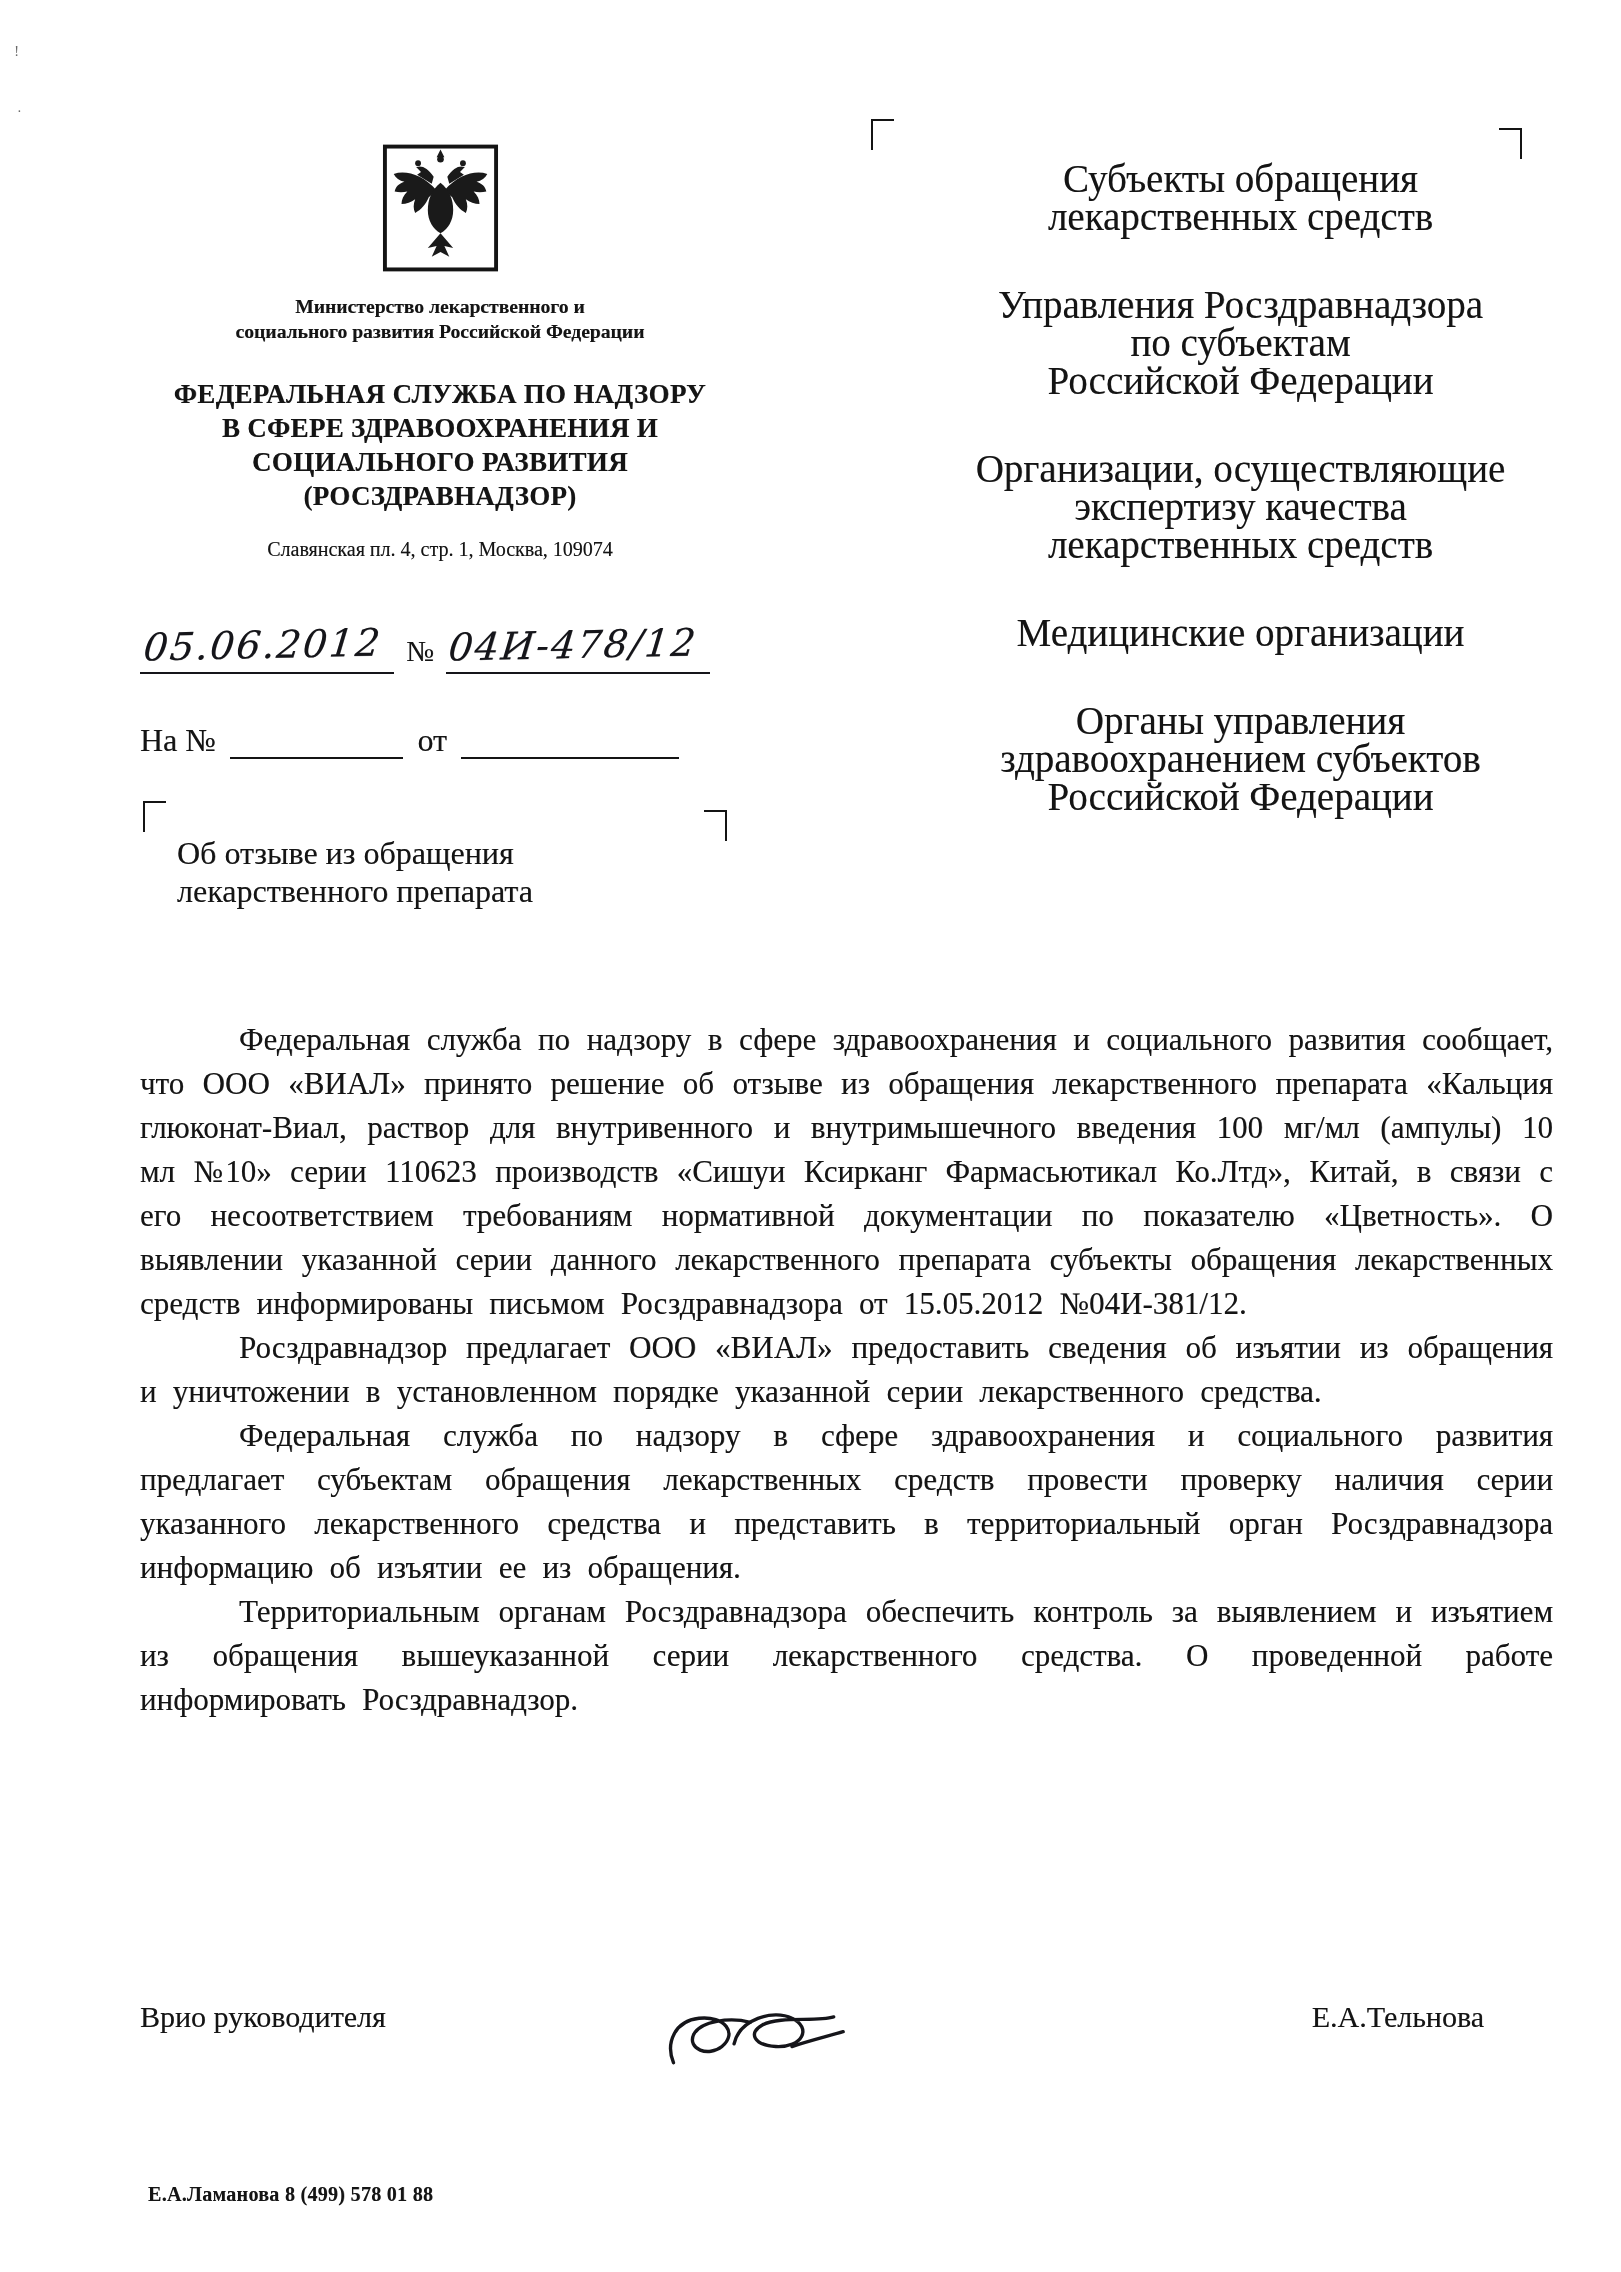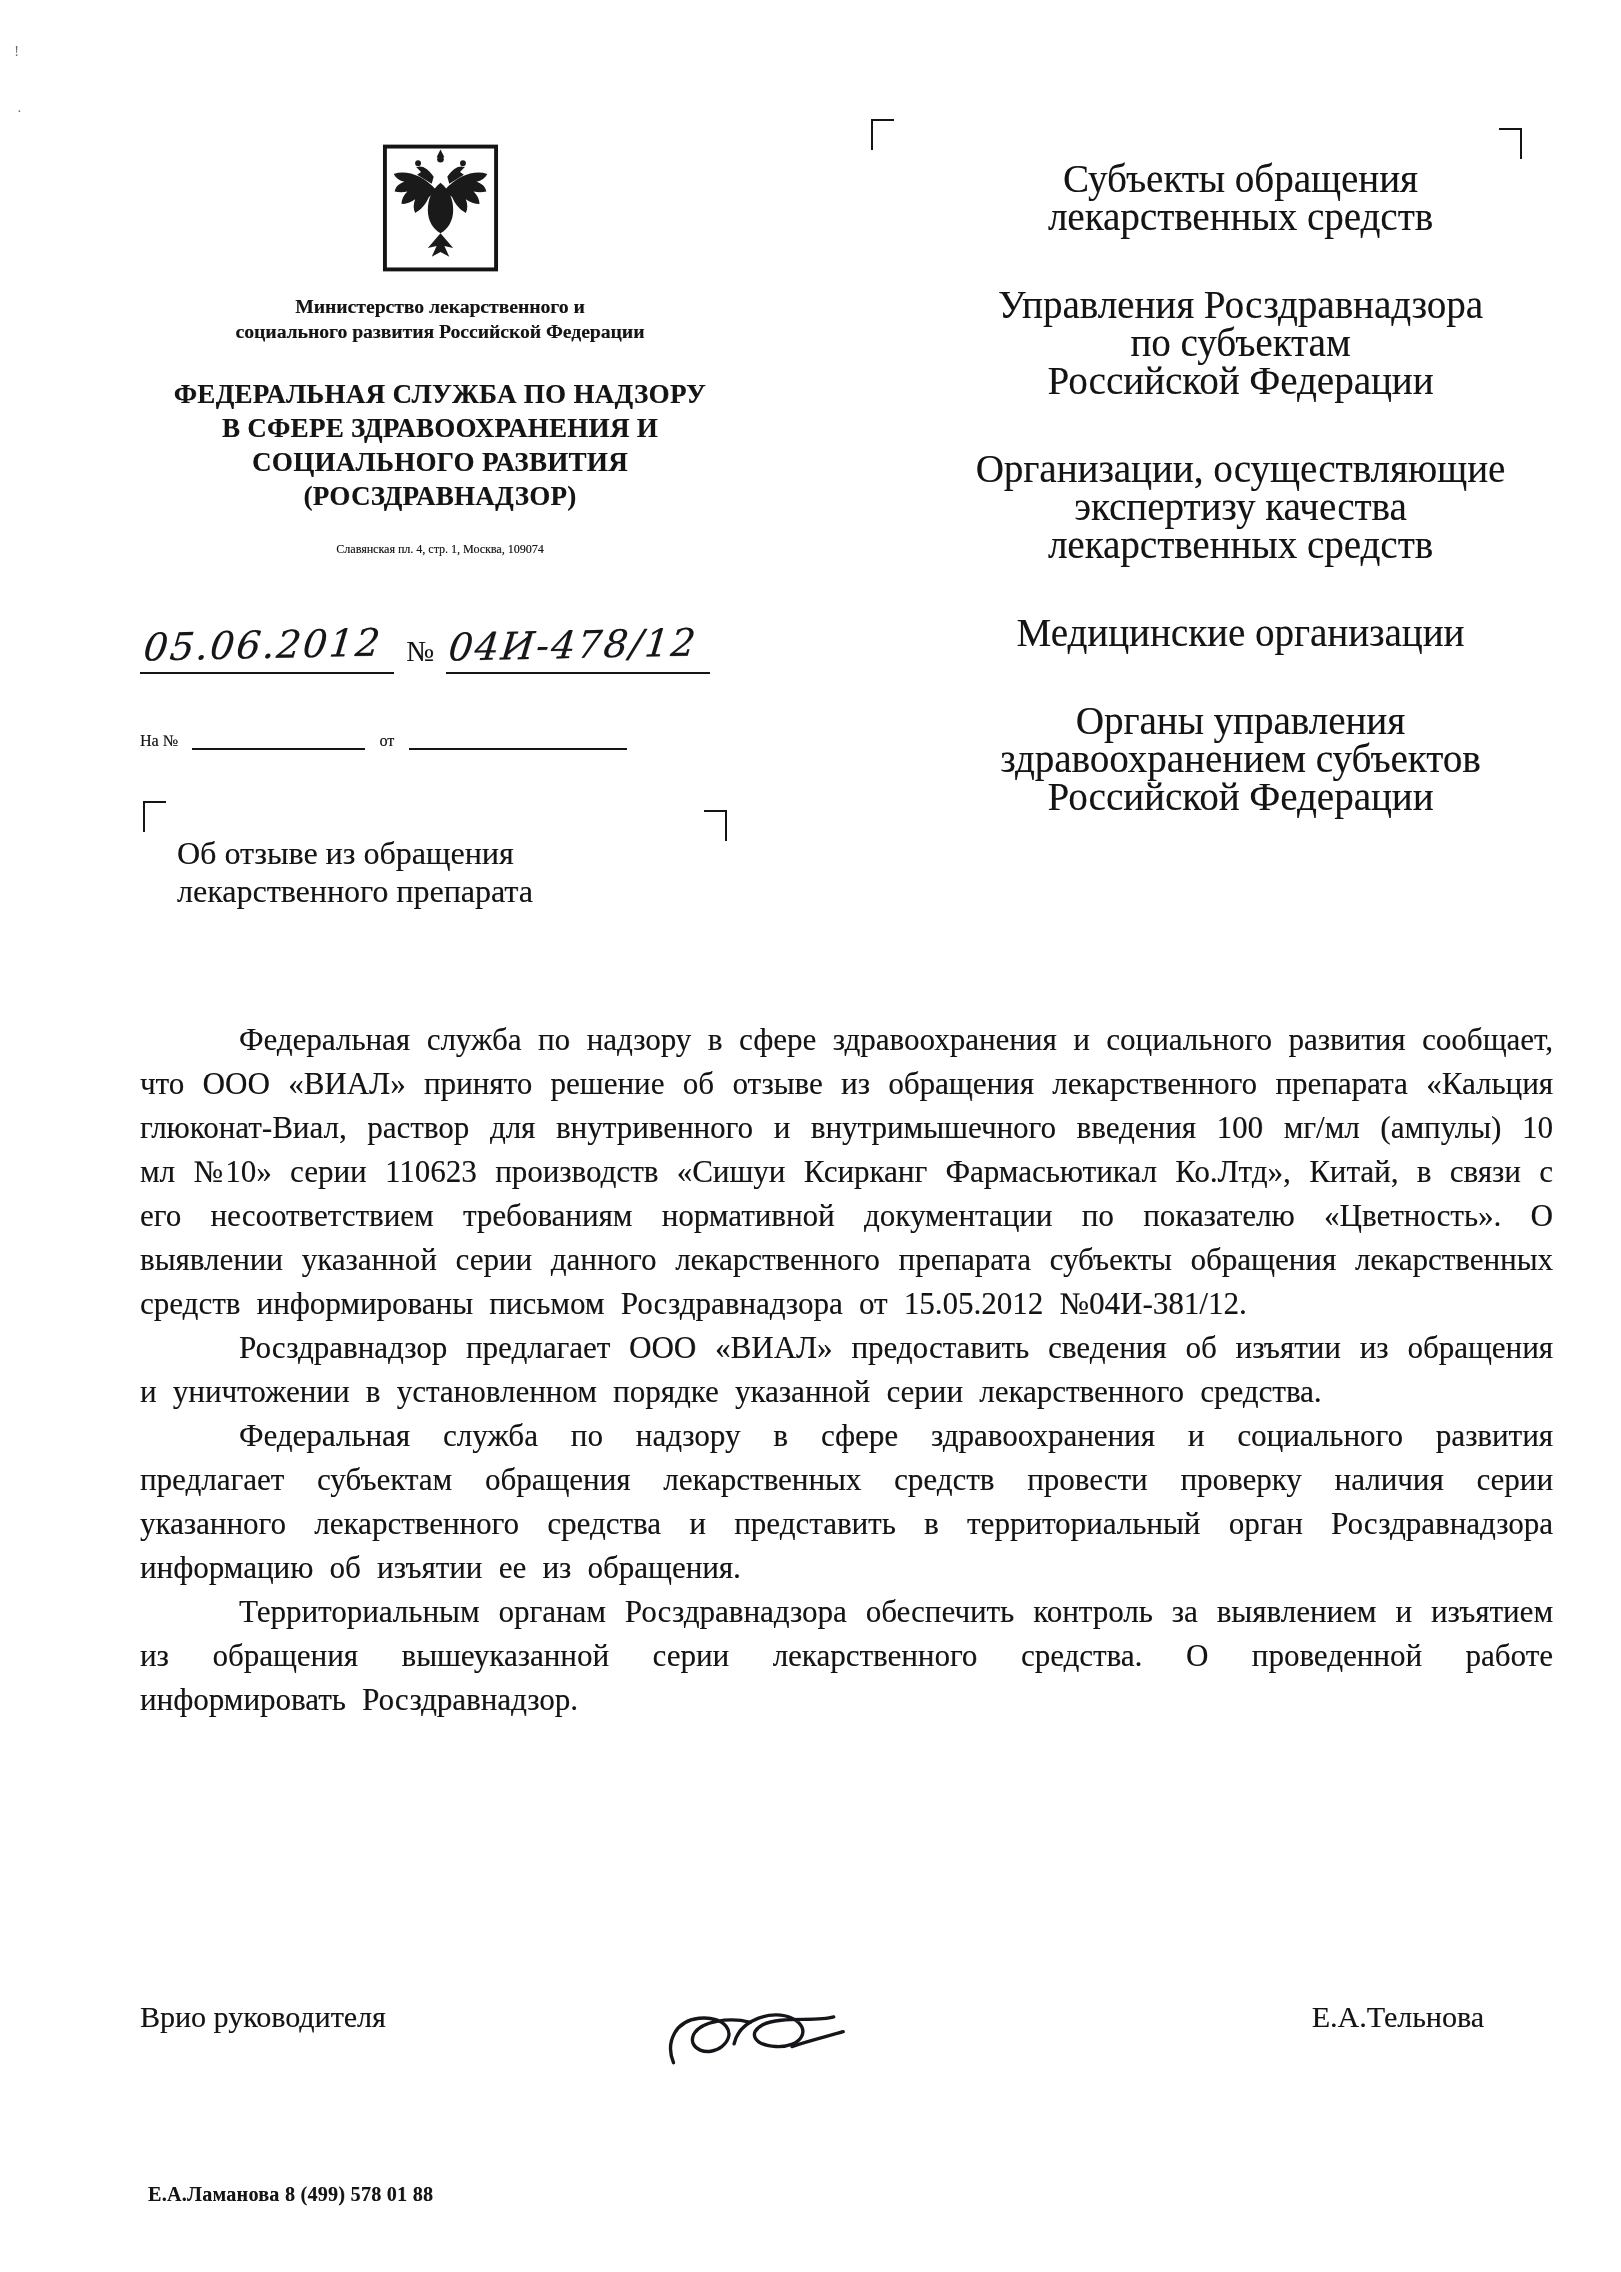--- a/index.html
+++ b/index.html
@@ -21,42 +21,42 @@
   }
   .emblem { display:block; width:117px; height:132px; margin:0 auto; }
   .ministry {
     margin-top:19.6px; font-weight:bold; font-size:19.6px; line-height:25px;
     white-space:pre-line;
   }
   .service {
     margin-top:33px; font-weight:bold; font-size:27px; line-height:34px;
     white-space:pre-line; letter-spacing:0.3px;
   }
-  .addr { margin-top:23.5px; font-size:12px; line-height:26px; }
+  .addr { margin-top:23.5px; font-size:20px; line-height:26px; }
 
   
   .handwrite-row {
     position:absolute; left:140px; top:623px; width:685px;
     display:flex; align-items:flex-end; gap:11.7px;
     font-size:38px;
   }
   .hw-cell { border-bottom:2.6px solid #15151a; padding:0 13px 5.2px 3.9px; }
   .hw {
     display:inline-block;
     font-family:"DejaVu Serif", serif;
     font-style:italic;
     transform:skewX(-7deg) rotate(-1.2deg);
     letter-spacing:2px;
     color:#15151a;
   }
   .numero { font-size:29px; padding-bottom:6.5px; font-style:normal; }
 
   .ref-row {
     position:absolute; left:140px; top:722px;
-    font-size:16px; display:flex; align-items:flex-end; gap:14.3px;
+    font-size:32px; display:flex; align-items:flex-end; gap:14.3px;
   }
   .ref-blank { display:inline-block; border-bottom:2px solid #141414; height:26px; }
   .ref-blank.b1 { width:173px; }
   .ref-blank.b2 { width:218px; }
 
   
   .mark { position:absolute; width:21px; height:29px; }
   .mark.tl { border-top:2.6px solid #141414; border-left:2.6px solid #141414; }
   .mark.tr { border-top:2.6px solid #141414; border-right:2.6px solid #141414; }
   .addr-mark-l { left:871px; top:119px; }

